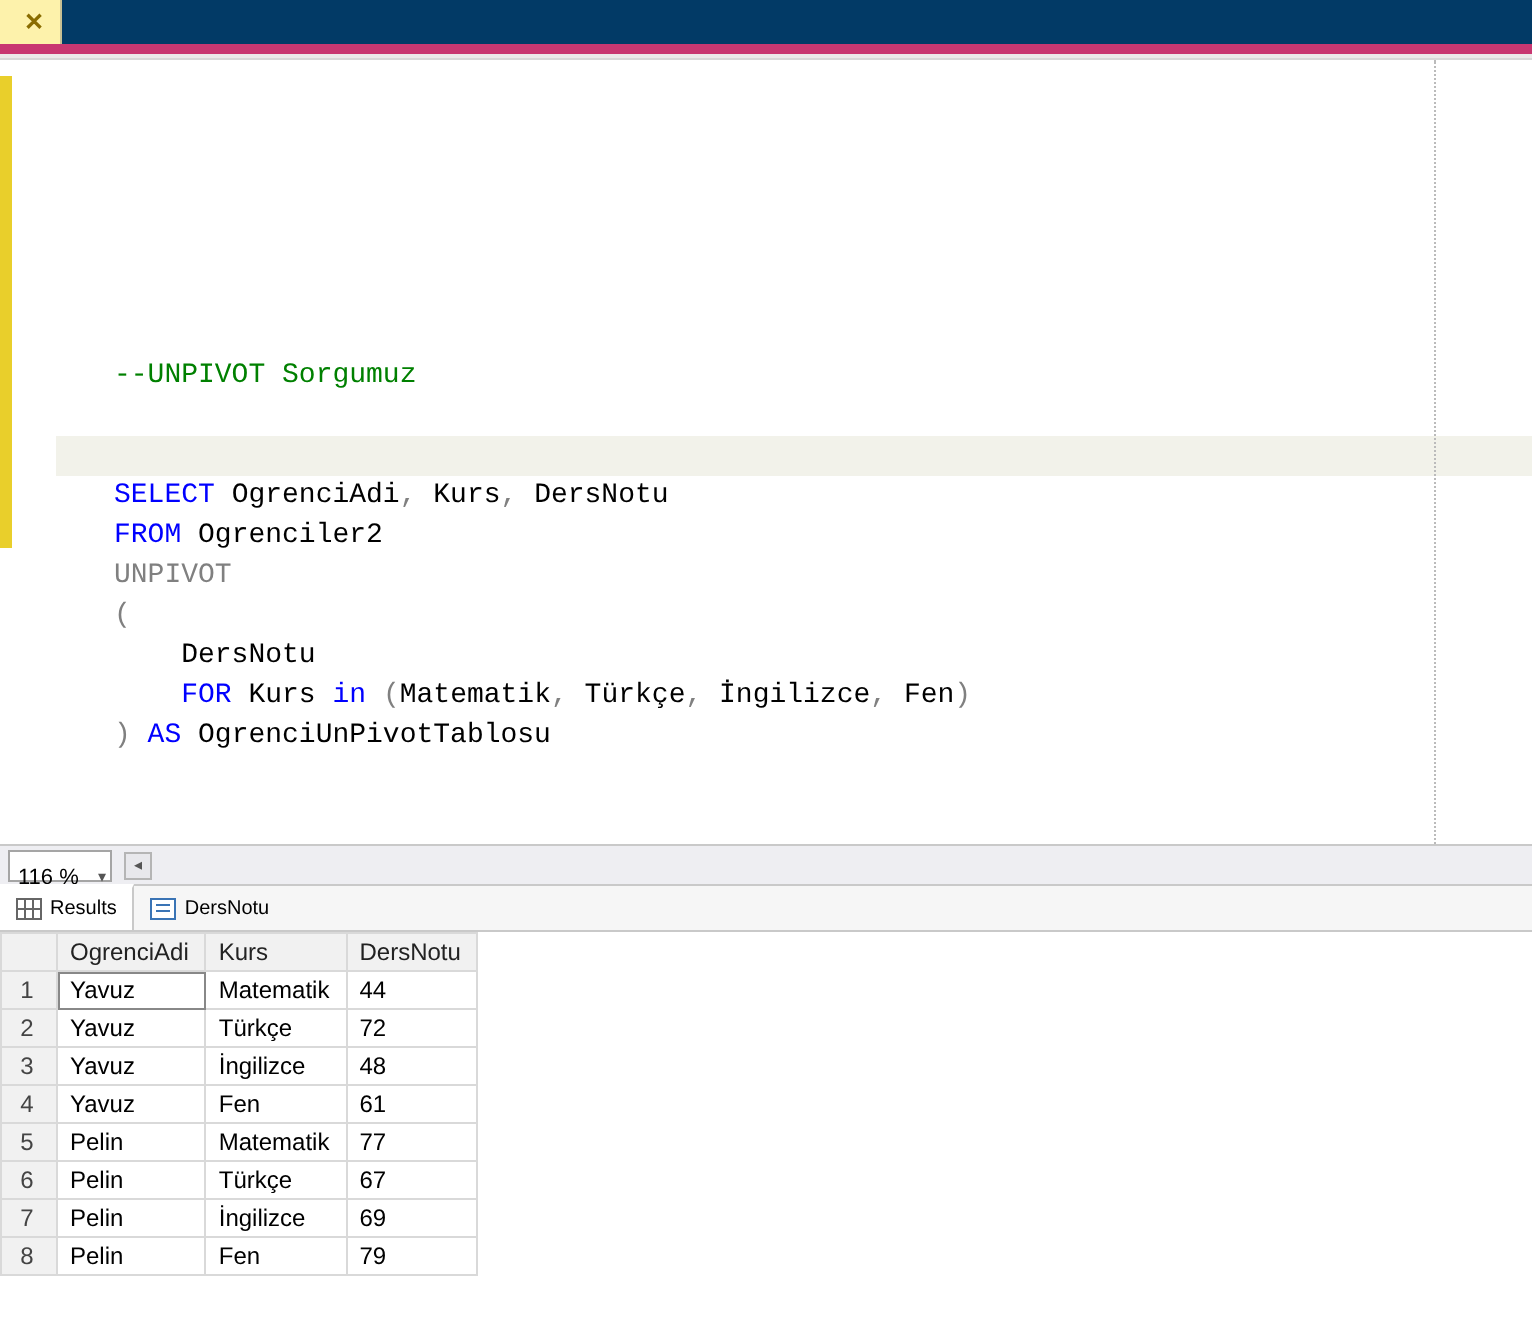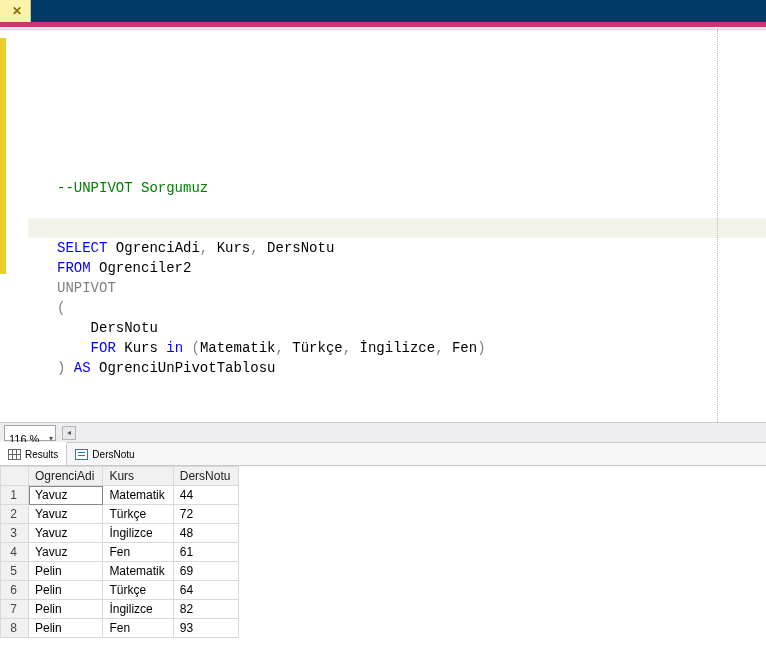--- a/index.html
+++ b/index.html
@@ -309,35 +309,35 @@
         <tr>
           <td class="rownum">4</td>
           <td>Yavuz</td>
           <td>Fen</td>
           <td>61</td>
         </tr>
         <tr>
           <td class="rownum">5</td>
           <td>Pelin</td>
           <td>Matematik</td>
-          <td>69</td>
+          <td>77</td>
         </tr>
         <tr>
           <td class="rownum">6</td>
           <td>Pelin</td>
           <td>Türkçe</td>
-          <td>64</td>
+          <td>67</td>
         </tr>
         <tr>
           <td class="rownum">7</td>
           <td>Pelin</td>
           <td>İngilizce</td>
-          <td>82</td>
+          <td>69</td>
         </tr>
         <tr>
           <td class="rownum">8</td>
           <td>Pelin</td>
           <td>Fen</td>
-          <td>93</td>
+          <td>79</td>
         </tr>
       </tbody>
   </table>
 </div>
 
 </body></html>

